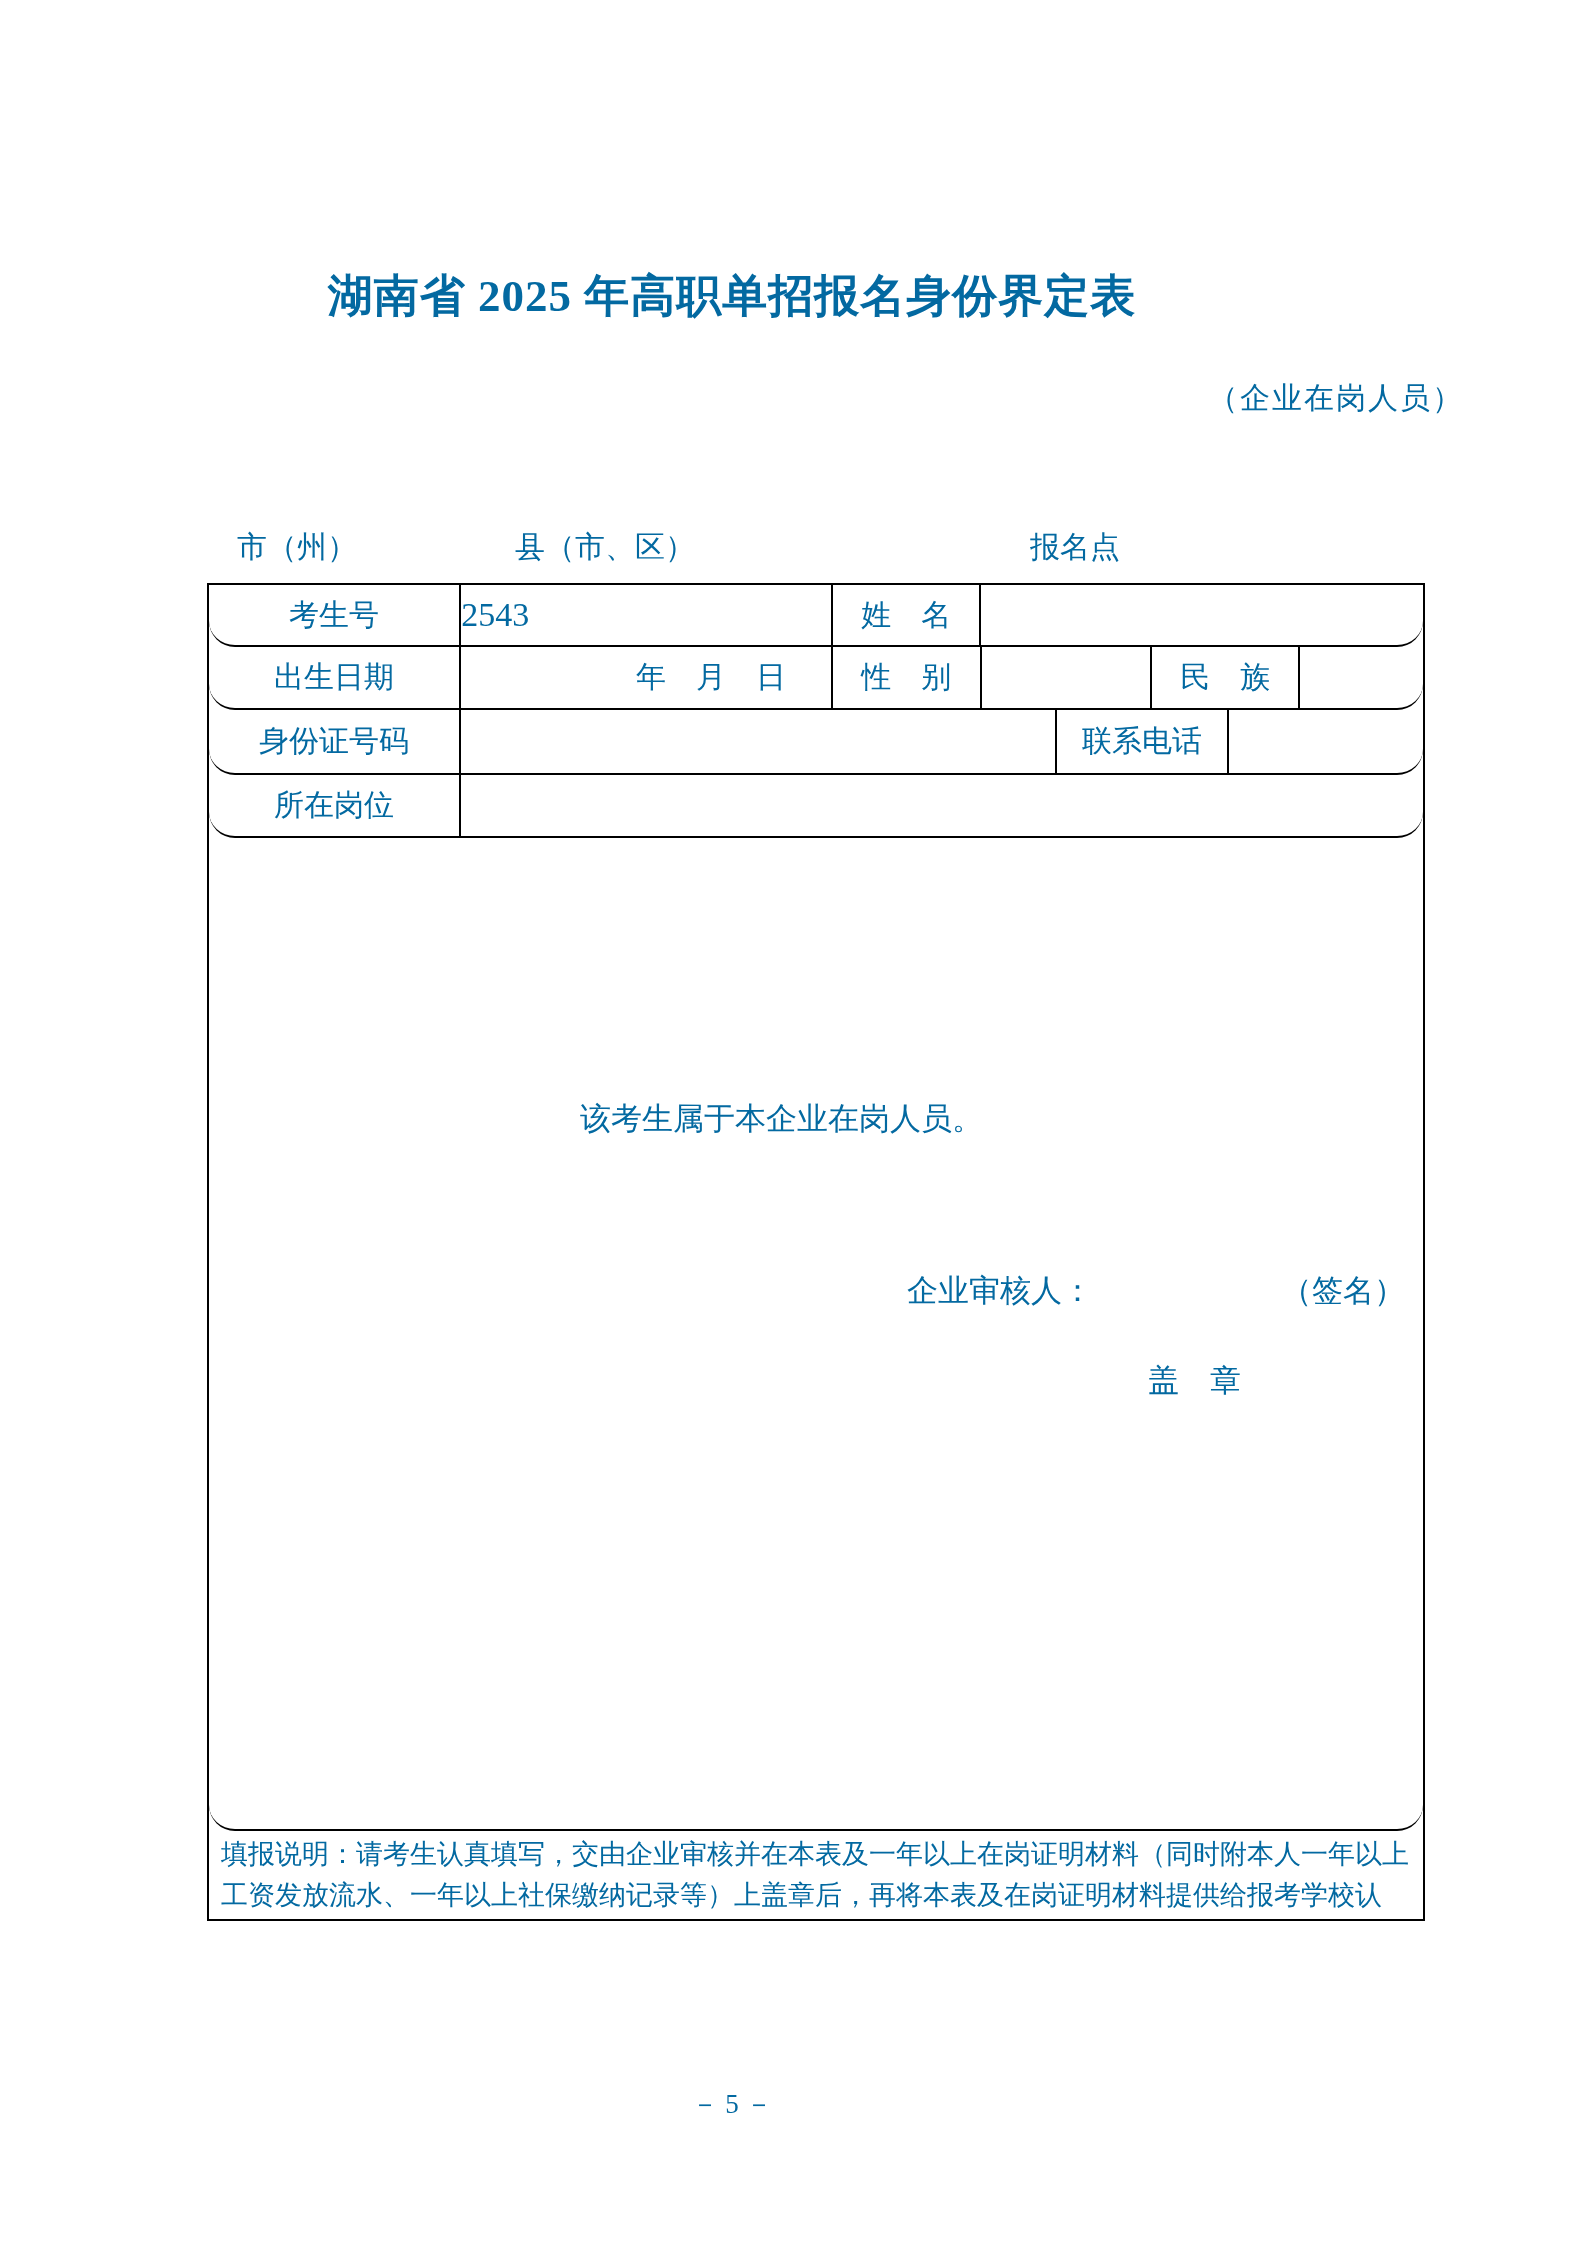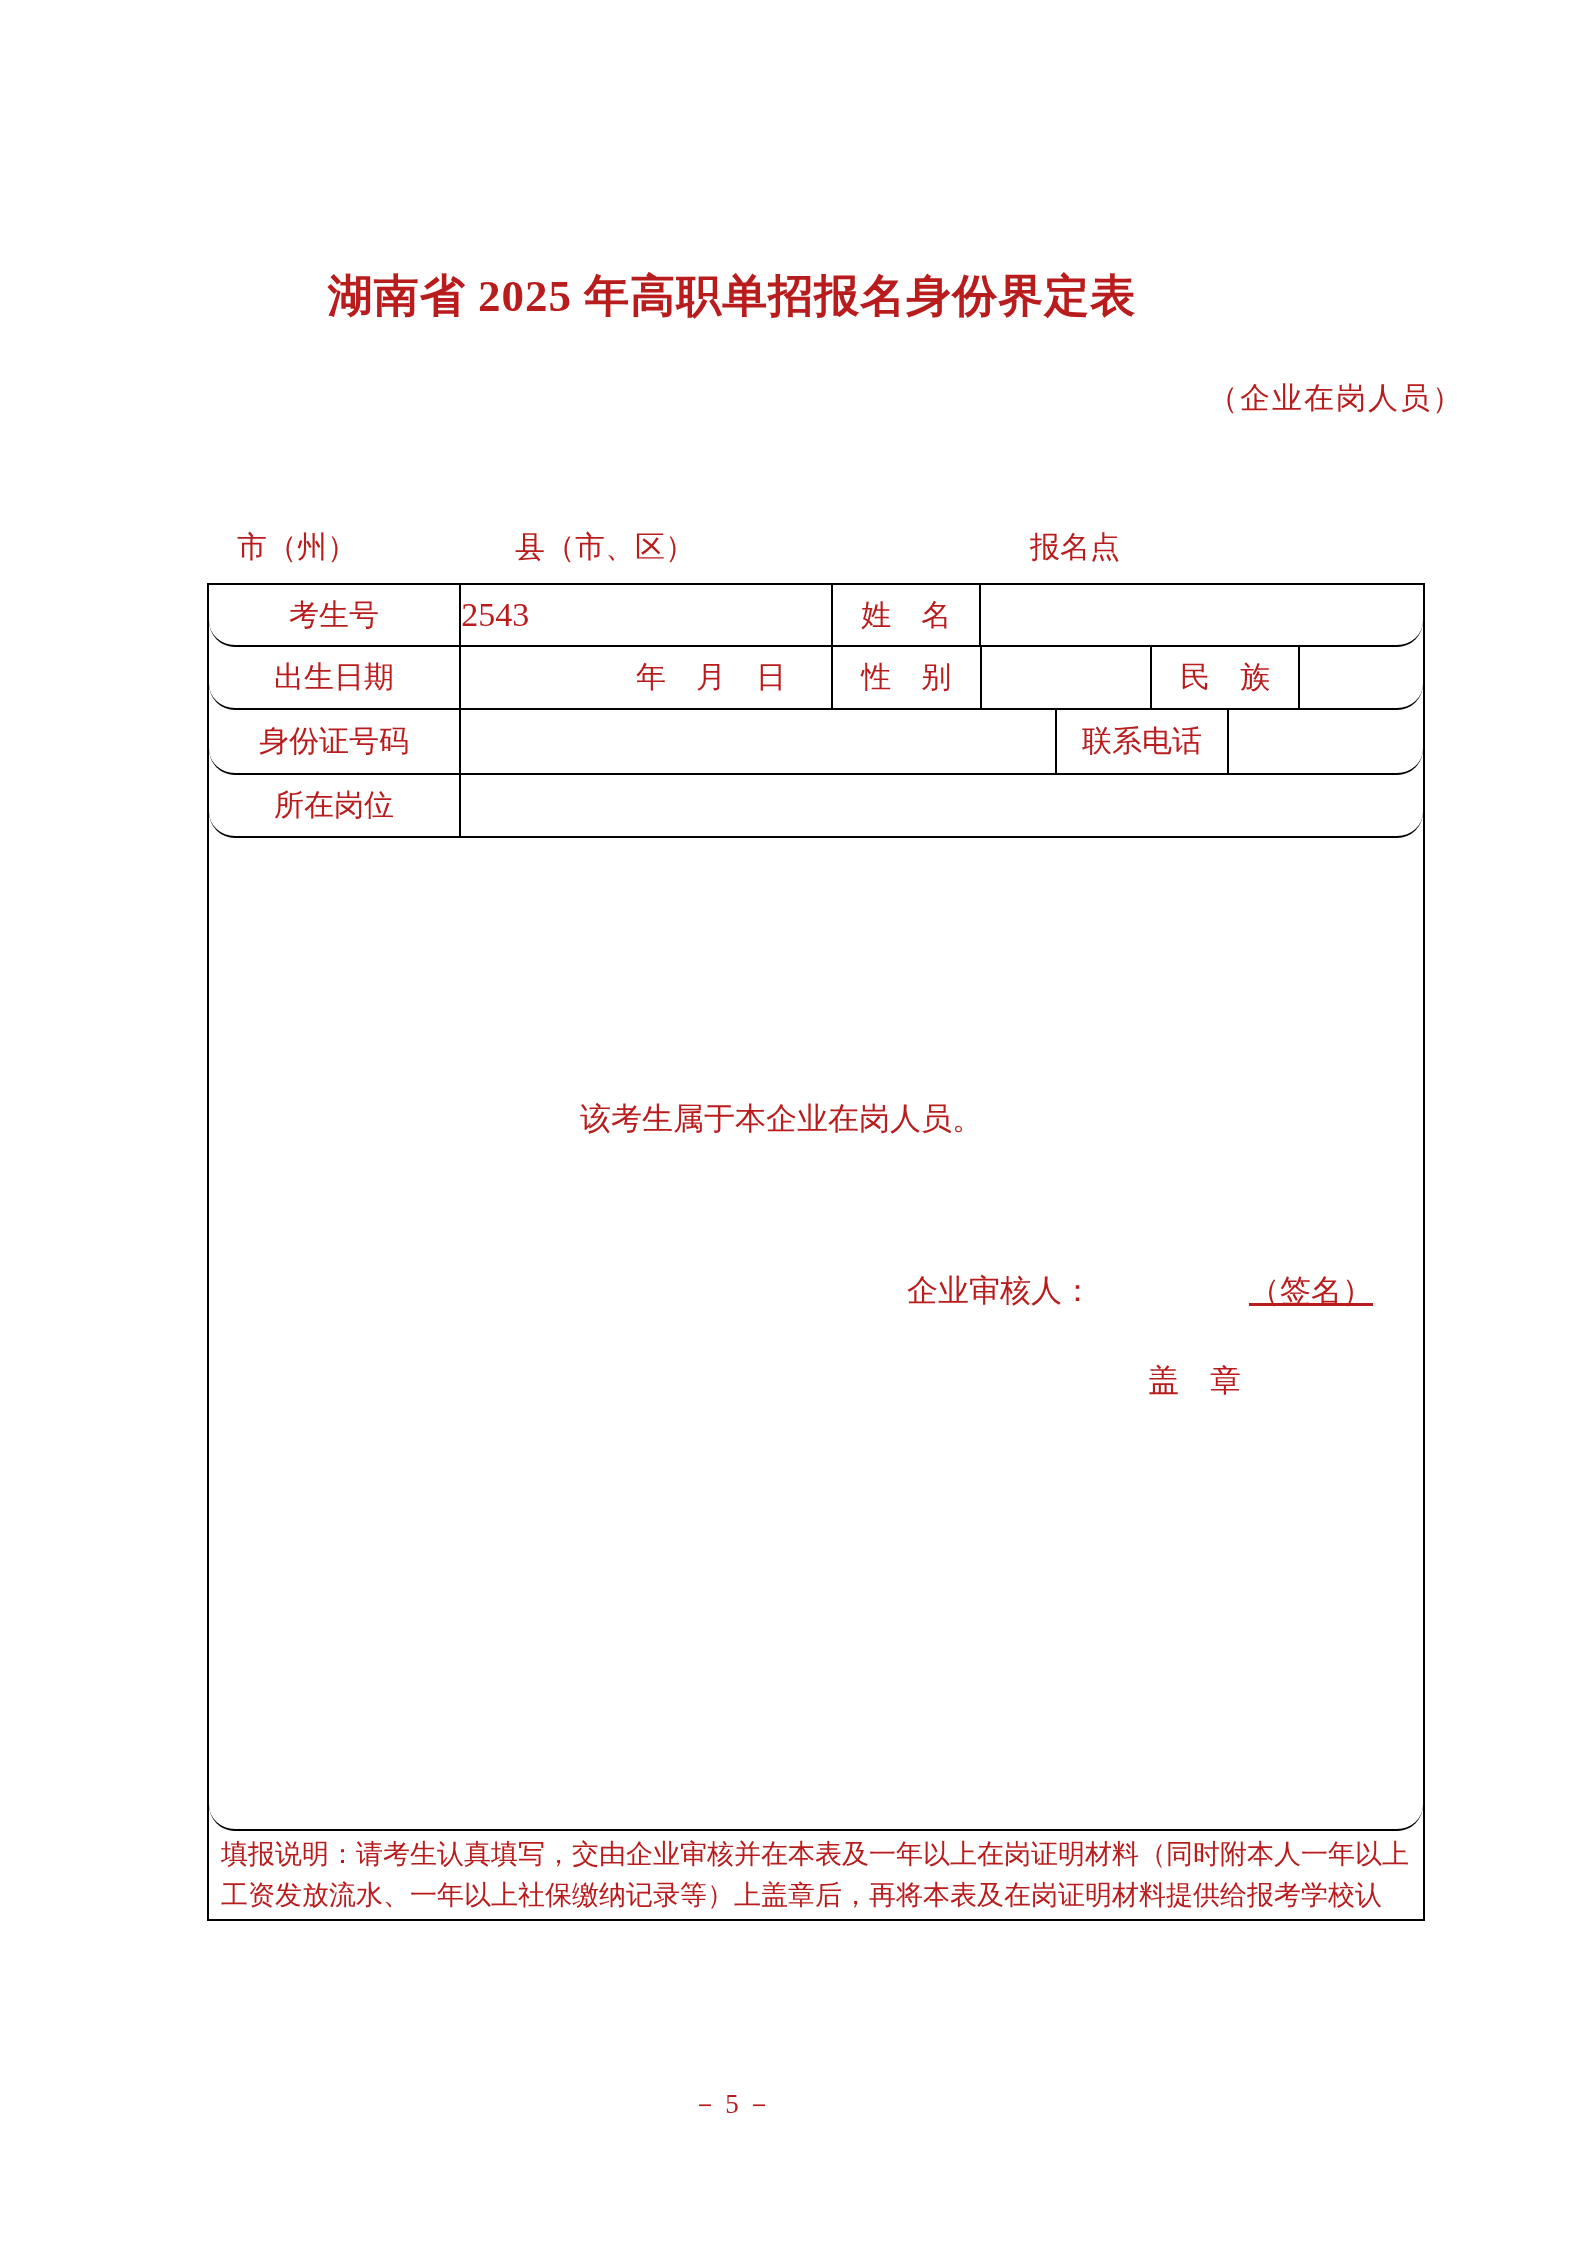--- a/index.html
+++ b/index.html
@@ -2,21 +2,21 @@
 <html><head>
 <meta charset="utf-8">
 <style>
   * { box-sizing: border-box; margin: 0; padding: 0; }
   html, body { background: #ffffff; }
   .page {
     position: relative;
     width: 1464px;
     height: 2245px;
     background: #ffffff;
-    color: #b91c1c;
+    color: #0369a1;
     font-family: "Liberation Serif", "DejaVu Serif", serif;
     overflow: hidden;
   }
   .title {
     position: absolute;
     top: 266px;
     left: 0;
     width: 100%;
     text-align: center;
     font-size: 45px;
@@ -69,21 +69,21 @@
   .val-date { justify-content: flex-end; padding-right: 45px; }
 
   .big-cell {
     position: relative;
     height: 991px;
     width: 100%;
     font-size: 31px;
   }
   .big-cell .statement  { position: absolute; left: 371px; top: 260px; white-space: pre; }
   .big-cell .reviewer   { position: absolute; left: 698px; top: 432px; white-space: pre; }
-  .big-cell .sign-hint  { position: absolute; left: 1040px; top: 432px; white-space: pre; text-decoration: underline; }
+  .big-cell .sign-hint  { position: absolute; left: 1072px; top: 432px; white-space: pre; }
   .big-cell .seal       { position: absolute; left: 939px; top: 522px; white-space: pre; }
 
   .note-cell {
     height: 88px;
     align-items: flex-start;
     justify-content: flex-start;
     text-align: left;
     font-size: 27px;
     line-height: 41px;
     padding: 3px 10px 0 12px;

